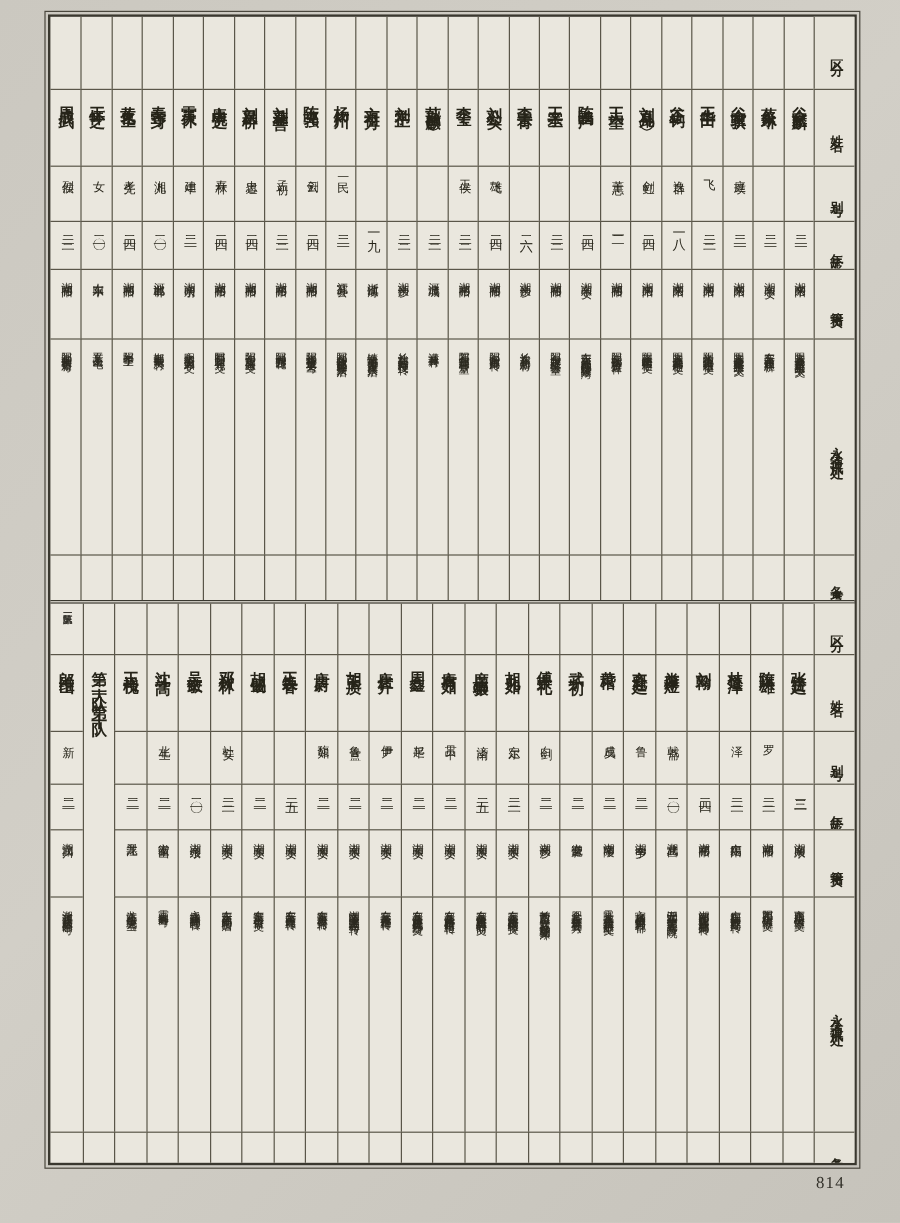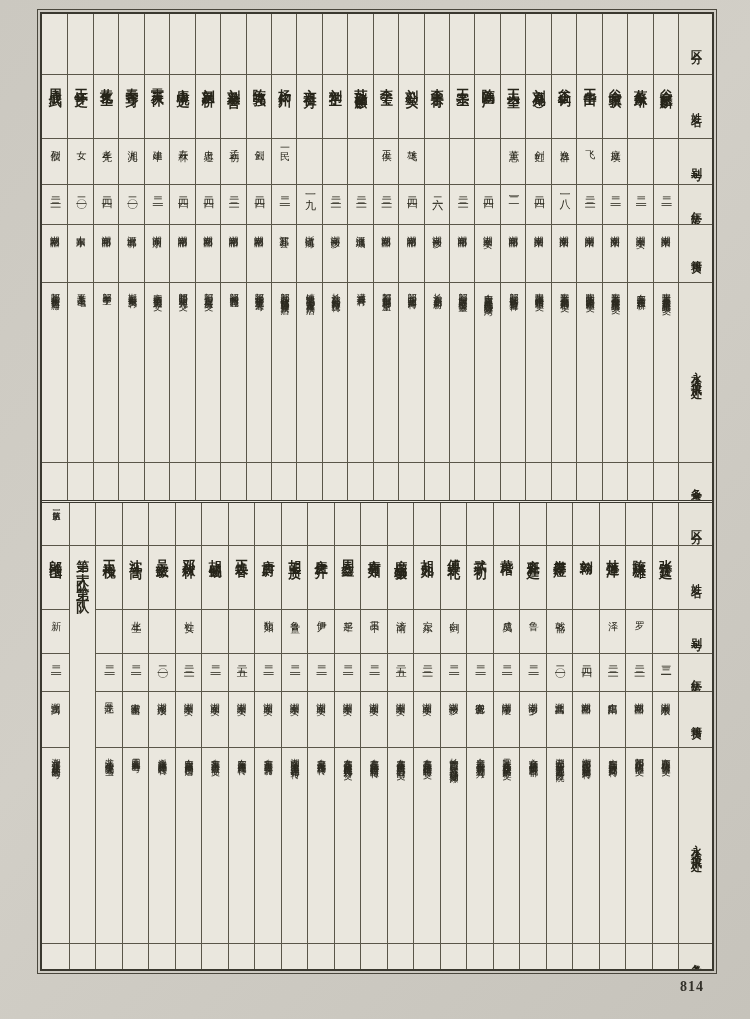--- a/index.html
+++ b/index.html
@@ -45,21 +45,20 @@
   .note span{font-size:9px}
   .divider-label span{font-size:13px;font-weight:bold;letter-spacing:7px}
   .hcell{align-items:center;background:#e6e3d9}
   .hcell span{font-size:11px;font-weight:bold;letter-spacing:3px}
   .hcell.addr-h span{letter-spacing:4px}
   .t-bot .hcell.note-h span{font-size:10px;letter-spacing:1px}
   .page-number{
     position:absolute;right:46px;bottom:24px;
     font-size:14px;letter-spacing:1px;color:#33312a;
     font-family:"Liberation Serif","DejaVu Serif",serif;
-    font-weight:bold;
   }
 </style>
 </head>
 <body>
 
 <div class="page">
   <div class="frame">
 
     <div class="htable t-top">
       <div class="people">

